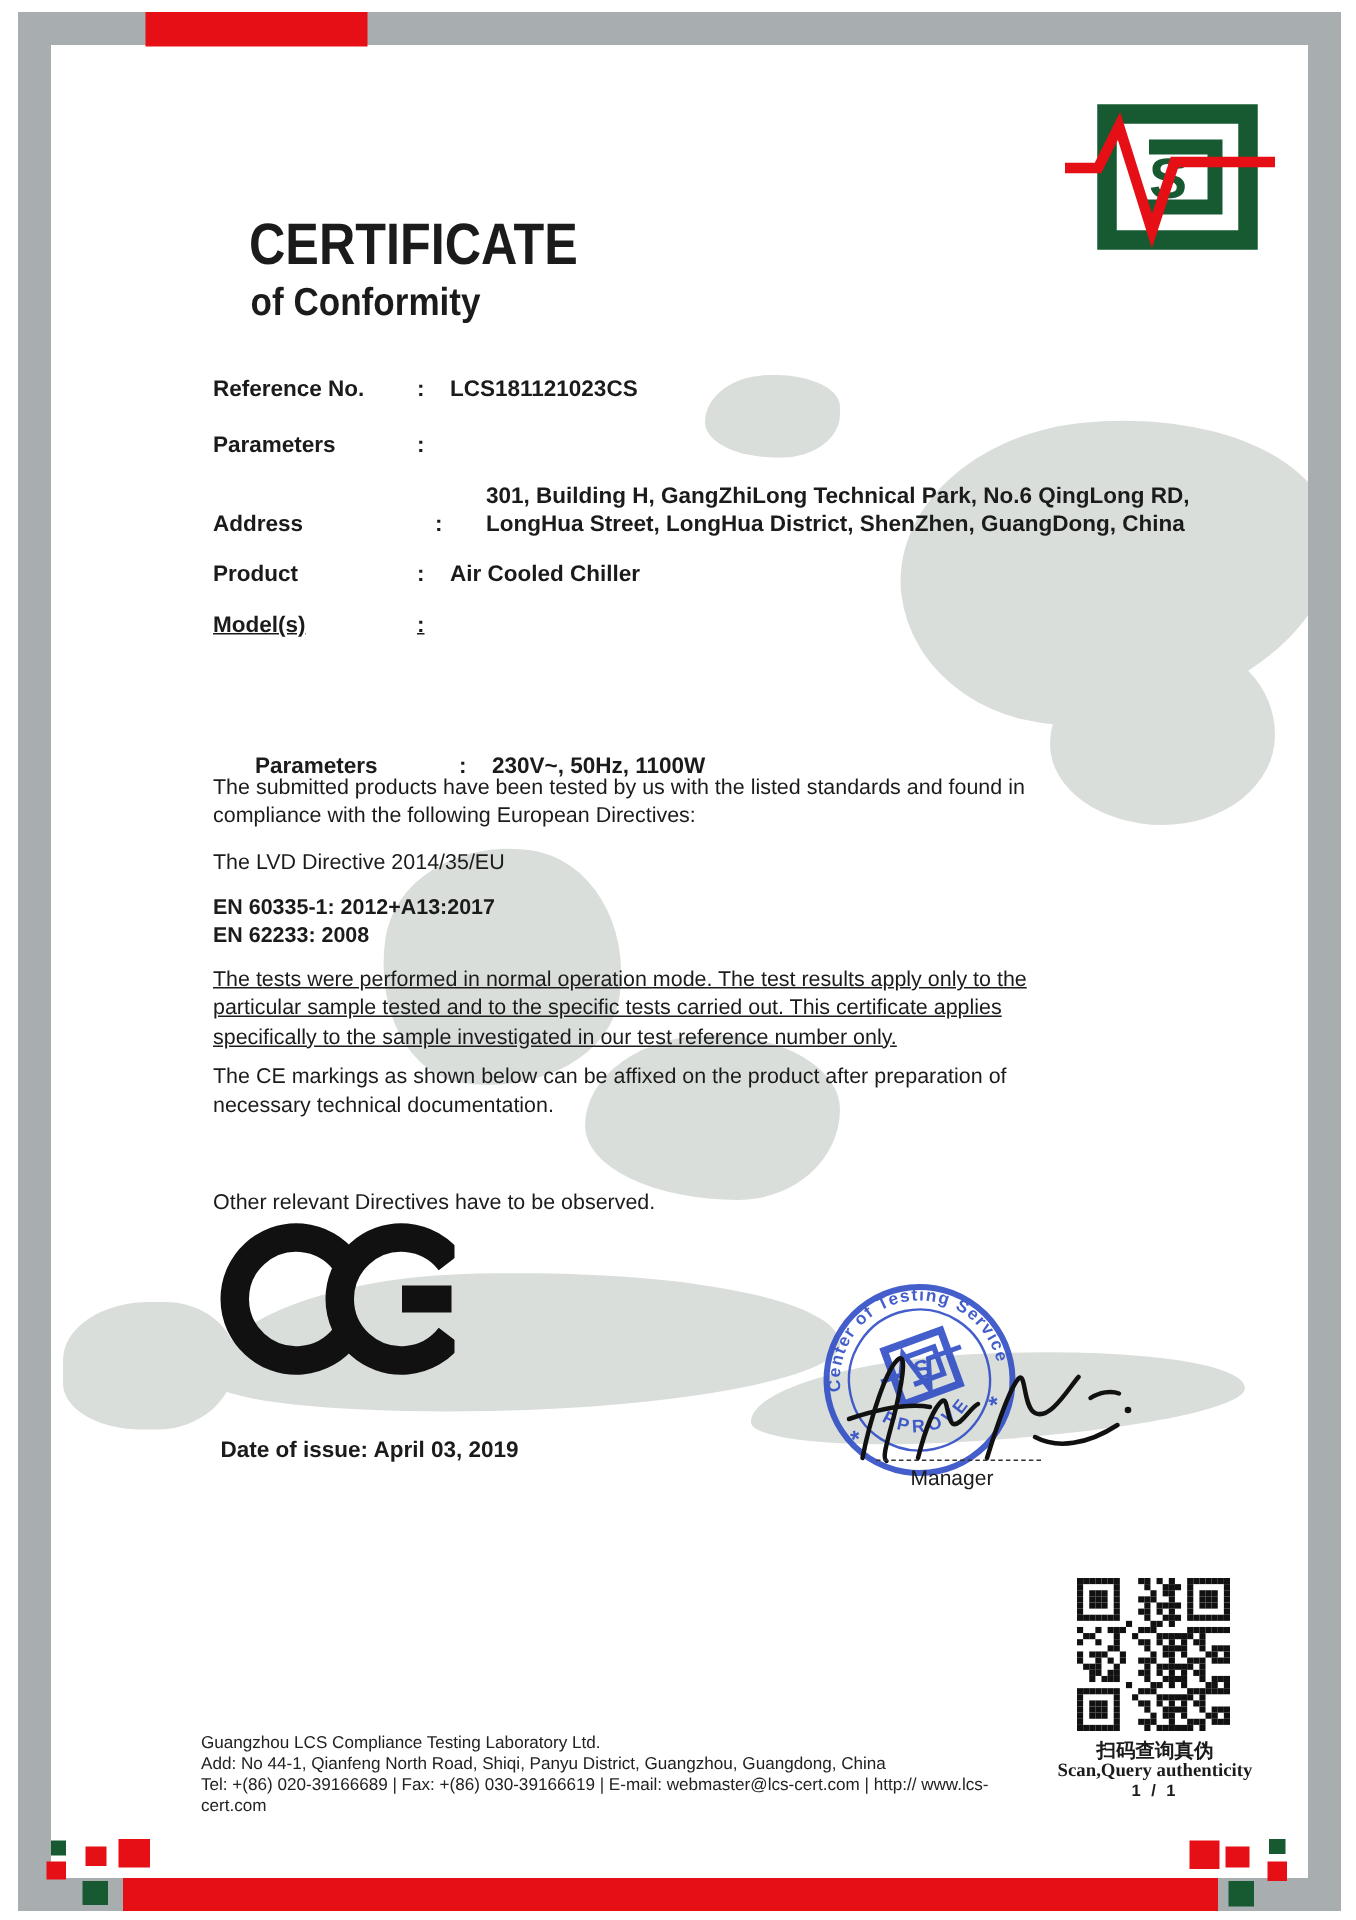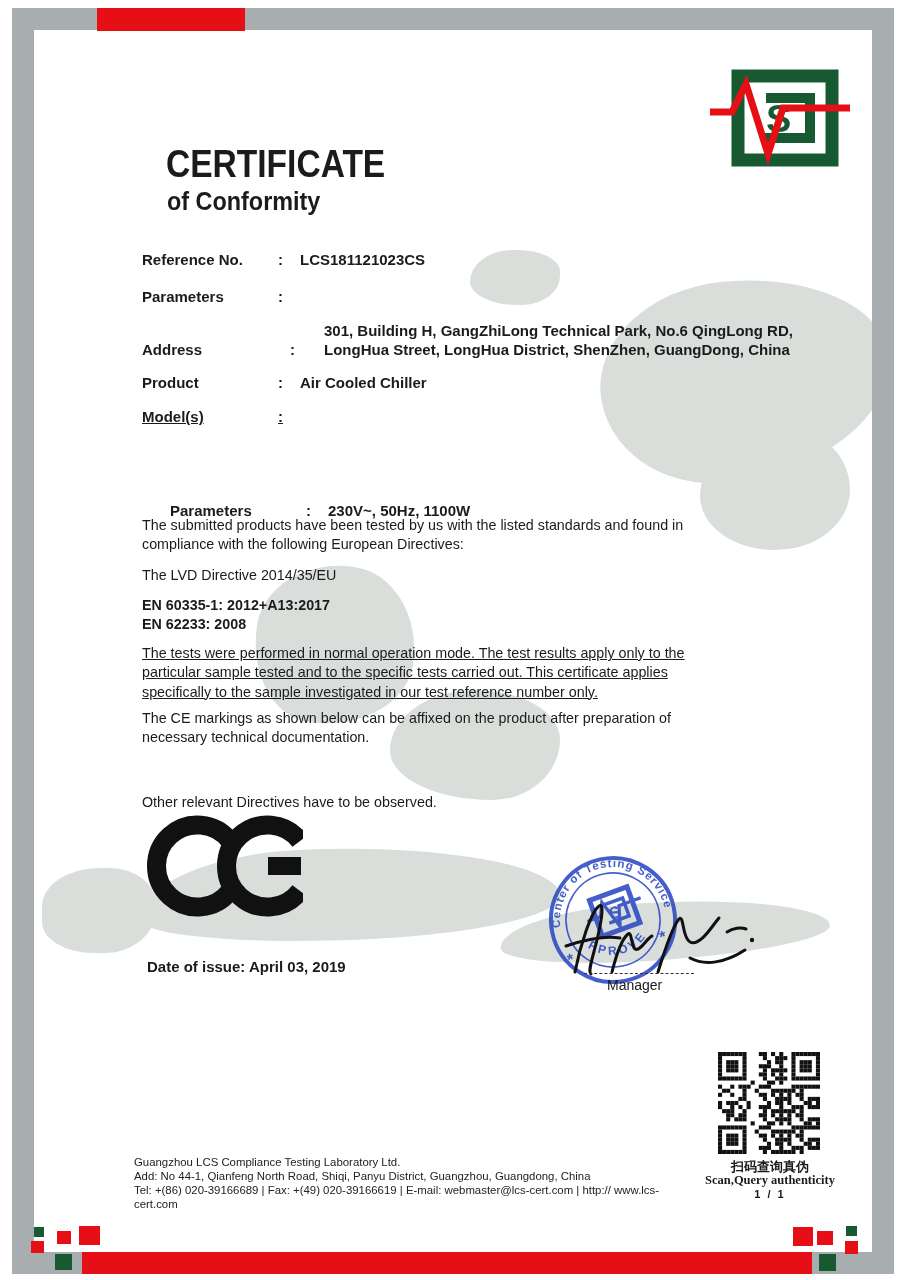--- a/index.html
+++ b/index.html
@@ -486,14 +486,14 @@
       <rect x="80" y="96" width="4" height="4"></rect>
     </svg>
 </div>
 <div class="abs cap-zh">扫码查询真伪</div>
 <div class="abs cap-en">Scan,Query authenticity</div>
 <div class="abs page-ind">1 / 1</div>
 
 <div class="abs footer">
   <div>Guangzhou LCS Compliance Testing Laboratory Ltd.</div>
   <div>Add: No 44-1, Qianfeng North Road, Shiqi, Panyu District, Guangzhou, Guangdong, China</div>
-  <div>Tel: +(86) 020-39166689  |  Fax: +(49) 020-39166619   |  E-mail: webmaster@lcs-cert.com  |  http:// www.lcs-cert.com</div>
+  <div>Tel: +(86) 020-39166689  |  Fax: +(86) 030-39166619   |  E-mail: webmaster@lcs-cert.com  |  http:// www.lcs-cert.com</div>
 </div>
 
 </body></html>

